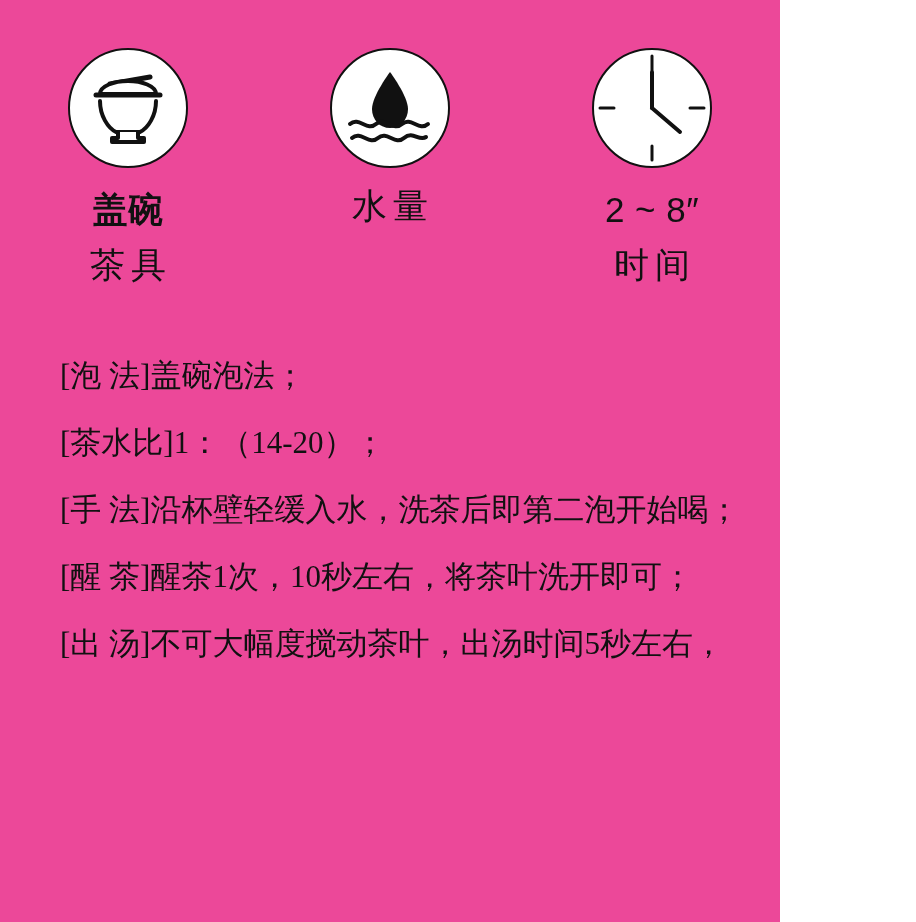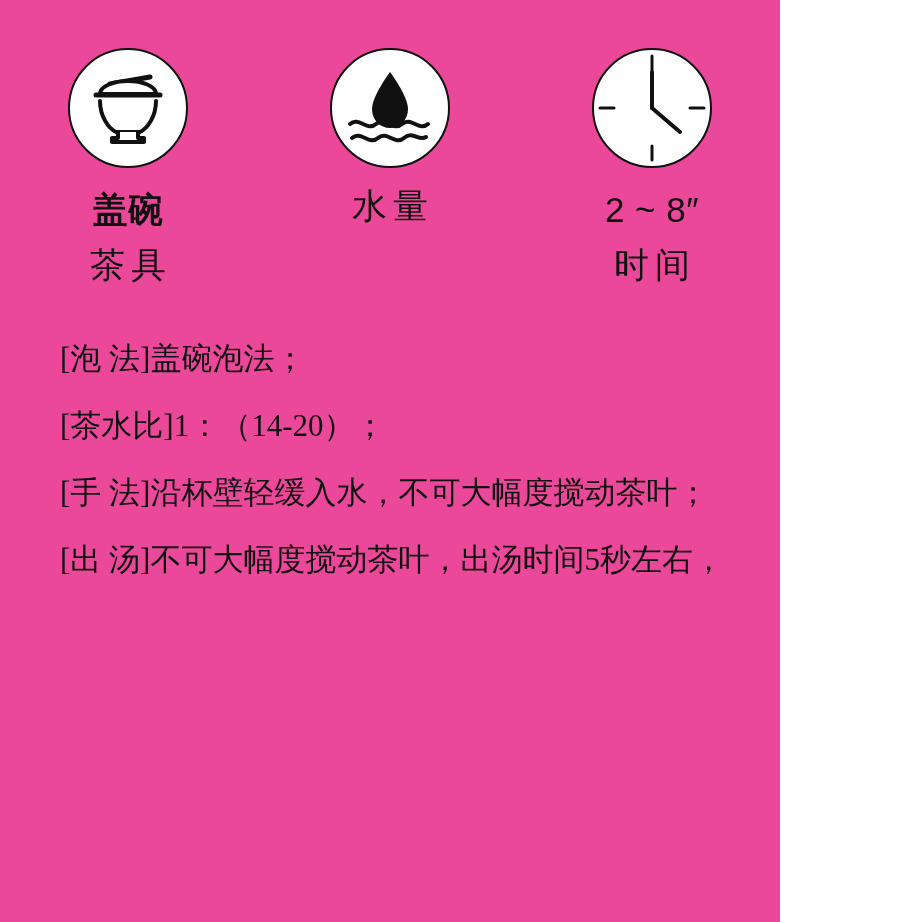--- a/index.html
+++ b/index.html
@@ -64,21 +64,21 @@
     font-size: 35px;
     line-height: 1;
     letter-spacing: 6px;
     text-indent: 6px;
     color: #111;
     white-space: nowrap;
   }
 
   
   .instructions {
-    margin-top: 61px;
+    margin-top: 78px;
     padding: 0 60px;
     box-sizing: border-box;
   }
   .ins-line {
     font-family: "Liberation Serif", serif;
     font-size: 31px;
     line-height: 1.0;
     color: #111;
     margin-bottom: 36px;
     white-space: nowrap;
@@ -146,19 +146,20 @@
       </div>
       <div class="param-value">2 ~ 8″</div>
       <div class="param-label">时间</div>
     </div>
 
   </div>
 
   <div class="instructions">
     <div class="ins-line">[泡 法]盖碗泡法；</div>
     <div class="ins-line">[茶水比]1：（14-20）；</div>
-    <div class="ins-line">[手 法]沿杯壁轻缓入水，不可大幅度搅动茶叶；</div>
+    <div class="ins-line">[手 法]沿杯壁轻缓入水，洗茶后即第二泡开始喝；</div>
+    <div class="ins-line">[醒 茶]醒茶1次，10秒左右，将茶叶洗开即可；</div>
     <div class="ins-line">
       <span>[出 汤]不可大幅度搅动茶叶，出汤时间5秒左右，</span>
     </div>
   </div>
 
 </div>
 
 </body></html>

